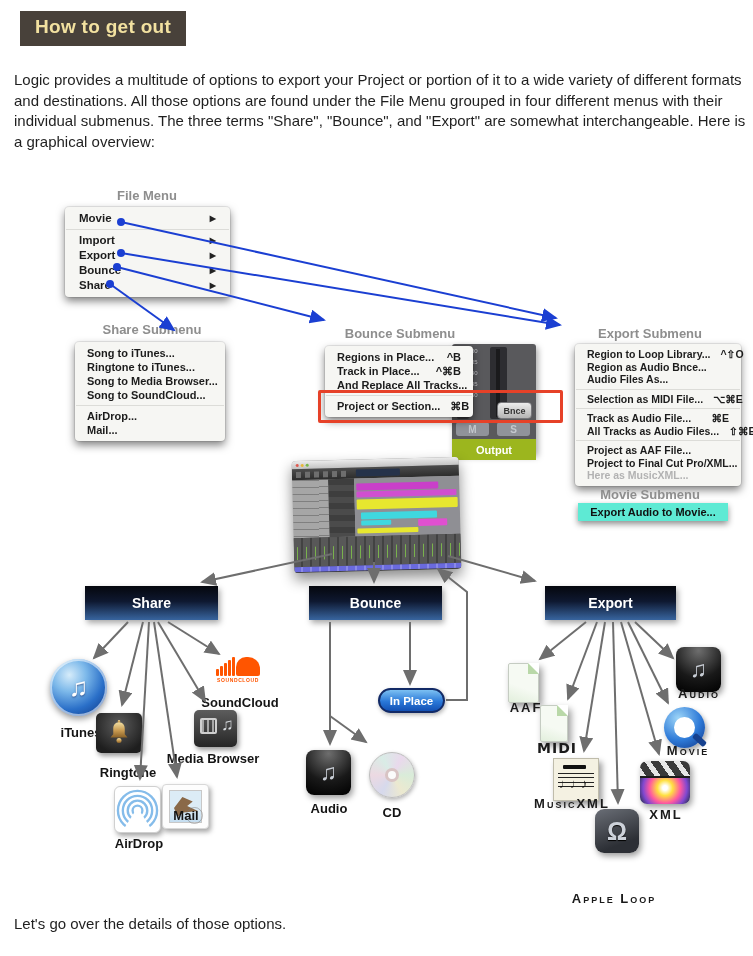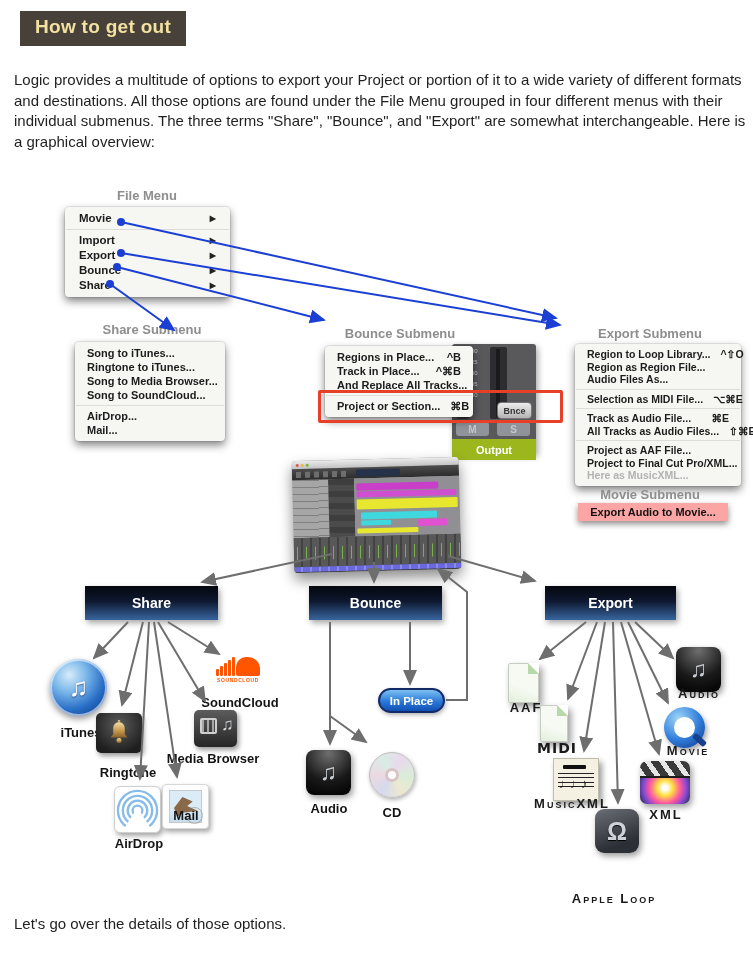--- a/index.html
+++ b/index.html
@@ -17,21 +17,21 @@
   .menu-head { position:absolute; color:#8e8e8e; font-weight:bold; font-size:13px; text-align:center; z-index:2; white-space:nowrap; transform:translateX(-50%); }
   .menu { position:absolute; background:#f6f6f3; border-radius:4px; padding:4px 0; z-index:2;
           box-shadow:0 4px 9px rgba(0,0,0,.5), 0 0 0 1px rgba(0,0,0,.08); }
   .mi { display:flex; justify-content:space-between; align-items:center; padding:0 12px;
         font-size:11px; font-weight:600; color:#1c1c1c; height:14px; line-height:14px; white-space:nowrap; }
   .mi .sc { margin-left:10px; }
   .mi.dis { color:#b2b2b2; }
   .msep { height:1px; background:#dcdcd8; margin:3px 1px; }
   .fm .mi { height:15px; line-height:15px; font-size:11.5px; padding:0 14px; }
   .sub-arr { font-size:8px; color:#222; }
-  .movie-item { position:absolute; left:578px; top:503px; width:150px; height:18px; background:#fca5a5;
+  .movie-item { position:absolute; left:578px; top:503px; width:150px; height:18px; background:#5eead4;
                 box-shadow:0 3px 6px rgba(0,0,0,.45); font-size:11px; font-weight:600; color:#111;
                 display:flex; align-items:center; justify-content:center; z-index:2; }
 
   
   .strip { position:absolute; left:452px; top:344px; width:84px; height:110px; background:#59595c;
            border-radius:3px; z-index:1; box-shadow:2px 3px 6px rgba(0,0,0,.35); }
   .lane1 { position:absolute; left:5px; top:3px; width:12px; height:72px; background:#3a3a3e;
            border-radius:2px; background-image:repeating-linear-gradient(180deg,#5e5e62 0 1px, transparent 1px 6px); }
   .lane2 { position:absolute; left:38px; top:3px; width:17px; height:72px; background:#2d2d31; border-radius:2px; }
   .lane2::after { content:''; position:absolute; left:6px; top:2px; bottom:2px; width:4px; background:#1a1a1c; }
@@ -238,21 +238,21 @@
 </div>
 <div class="redbox"></div>
 
 <div class="menu-head" style="left:650px; top:326px;">Export Submenu</div>
 <div class="menu" style="left:575px; top:344px; width:166px;">
   <div class="mi" style="height:12.5px;line-height:12.5px;font-size:10.5px">
       <span>Region to Loop Library...</span>
       <span class="sc">^⇧O</span>
     </div>
   <div class="mi" style="height:12.5px;line-height:12.5px;font-size:10.5px">
-      <span>Region as Region File...</span>
+      <span>Region as Audio Bnce...</span>
     </div>
   <div class="mi" style="height:12.5px;line-height:12.5px;font-size:10.5px">
       <span>Audio Files As...</span>
     </div>
   <div class="msep"></div>
   <div class="mi" style="height:12.5px;line-height:12.5px;font-size:10.5px">
       <span>Selection as MIDI File...</span>
       <span class="sc">⌥⌘E</span>
     </div>
   <div class="msep"></div>

